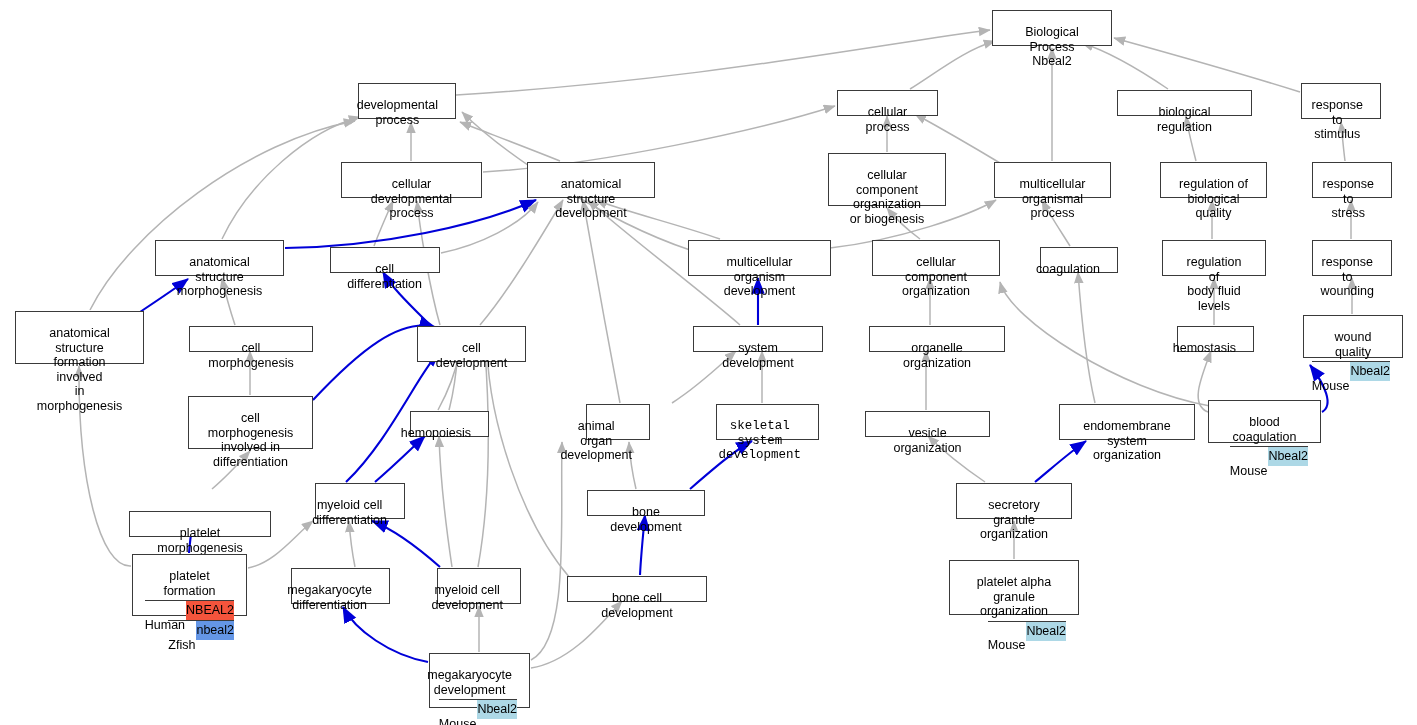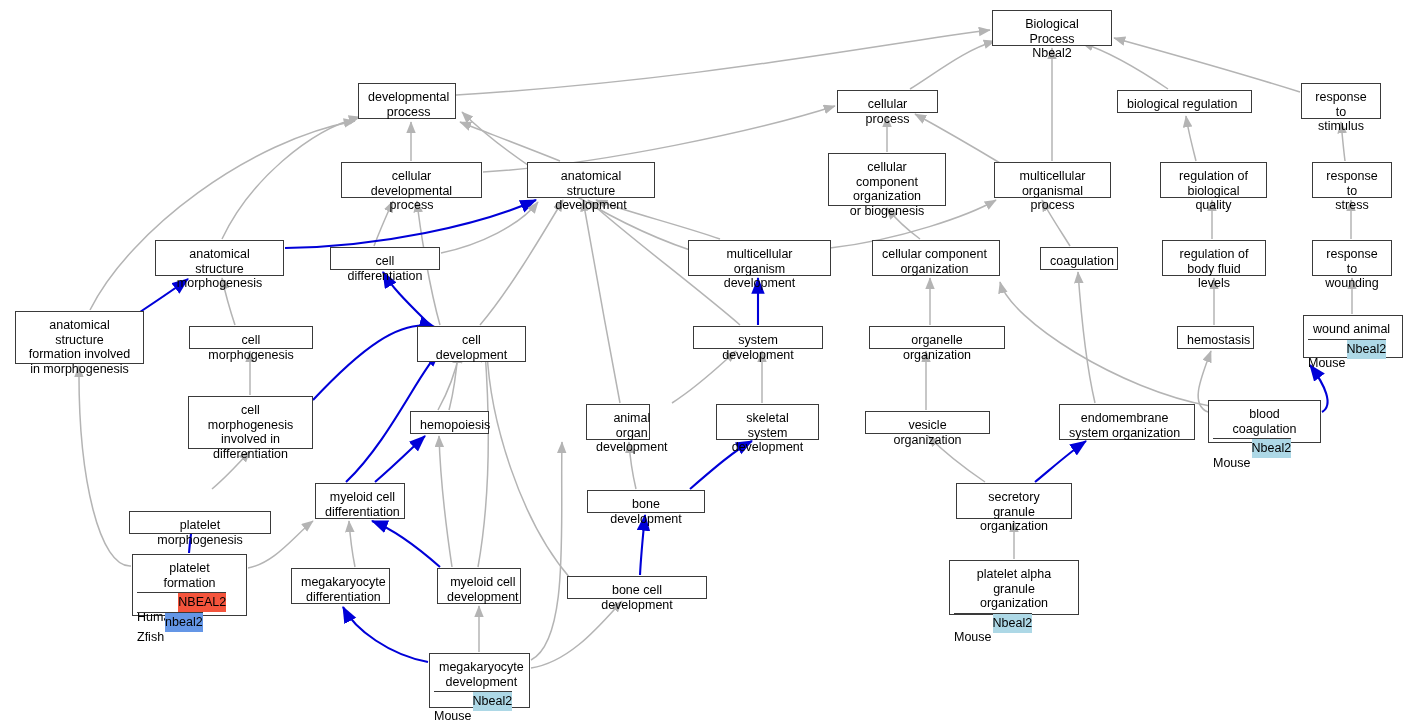--- a/index.html
+++ b/index.html
@@ -24,22 +24,22 @@
     height: 725px;
     pointer-events: none;
   }
   .node {
     position: absolute;
     box-sizing: border-box;
     border: 1.4px solid #3a3a3a;
     background: #ffffff;
     display: flex;
     flex-direction: column;
-    align-items: flex-start;
-    padding: 4px;
+    align-items: flex-end;
+    padding: 12px;
     z-index: 5;
   }
   .node-label {
     flex: 1 1 auto;
     display: flex;
     align-items: center;
     justify-content: center;
     text-align: center;
     font-size: 12.5px;
     line-height: 14.5px;
@@ -236,39 +236,39 @@
       <div class="node" style="left: 693px; top: 326px; width: 130px; height: 23px;">
         <div class="node-label">system development</div>
       </div>
       <div class="node" style="left: 869px; top: 326px; width: 136px; height: 23px;">
         <div class="node-label">organelle organization</div>
       </div>
       <div class="node" style="left: 1177px; top: 326px; width: 77px; height: 23px;">
         <div class="node-label">hemostasis</div>
       </div>
       <div class="node" style="left: 1303px; top: 315px; width: 100px; height: 43px;">
-        <div class="node-label">wound animal</div>
+        <div class="node-label">wound quality</div>
         <div class="gene-row">
           <div class="gene-cell left" style="background: rgb(173, 216, 230);">Mouse</div>
           <div class="gene-cell" style="background: rgb(173, 216, 230);">Nbeal2</div>
         </div>
       </div>
       <div class="node" style="left: 188px; top: 396px; width: 125px; height: 53px;">
         <div class="node-label">cell morphogenesis
 involved in
 differentiation</div>
       </div>
       <div class="node" style="left: 410px; top: 411px; width: 79px; height: 23px;">
         <div class="node-label">hemopoiesis</div>
       </div>
       <div class="node" style="left: 586px; top: 404px; width: 64px; height: 36px;">
         <div class="node-label">animal organ
 development</div>
       </div>
-      <div class="node" style="left: 716px; top: 404px; width: 103px; height: 36px;">
+      <div class="node" style="left: 716px; top: 404px; width: 103px; height: 36px; font-family: Liberation Mono, monospace;">
         <div class="node-label">skeletal system
 development</div>
       </div>
       <div class="node" style="left: 865px; top: 411px; width: 125px; height: 23px;">
         <div class="node-label">vesicle organization</div>
       </div>
       <div class="node" style="left: 1031px; top: 404px; width: 136px; height: 36px; margin-left: 28px;">
         <div class="node-label">endomembrane
 system organization</div>
       </div>

